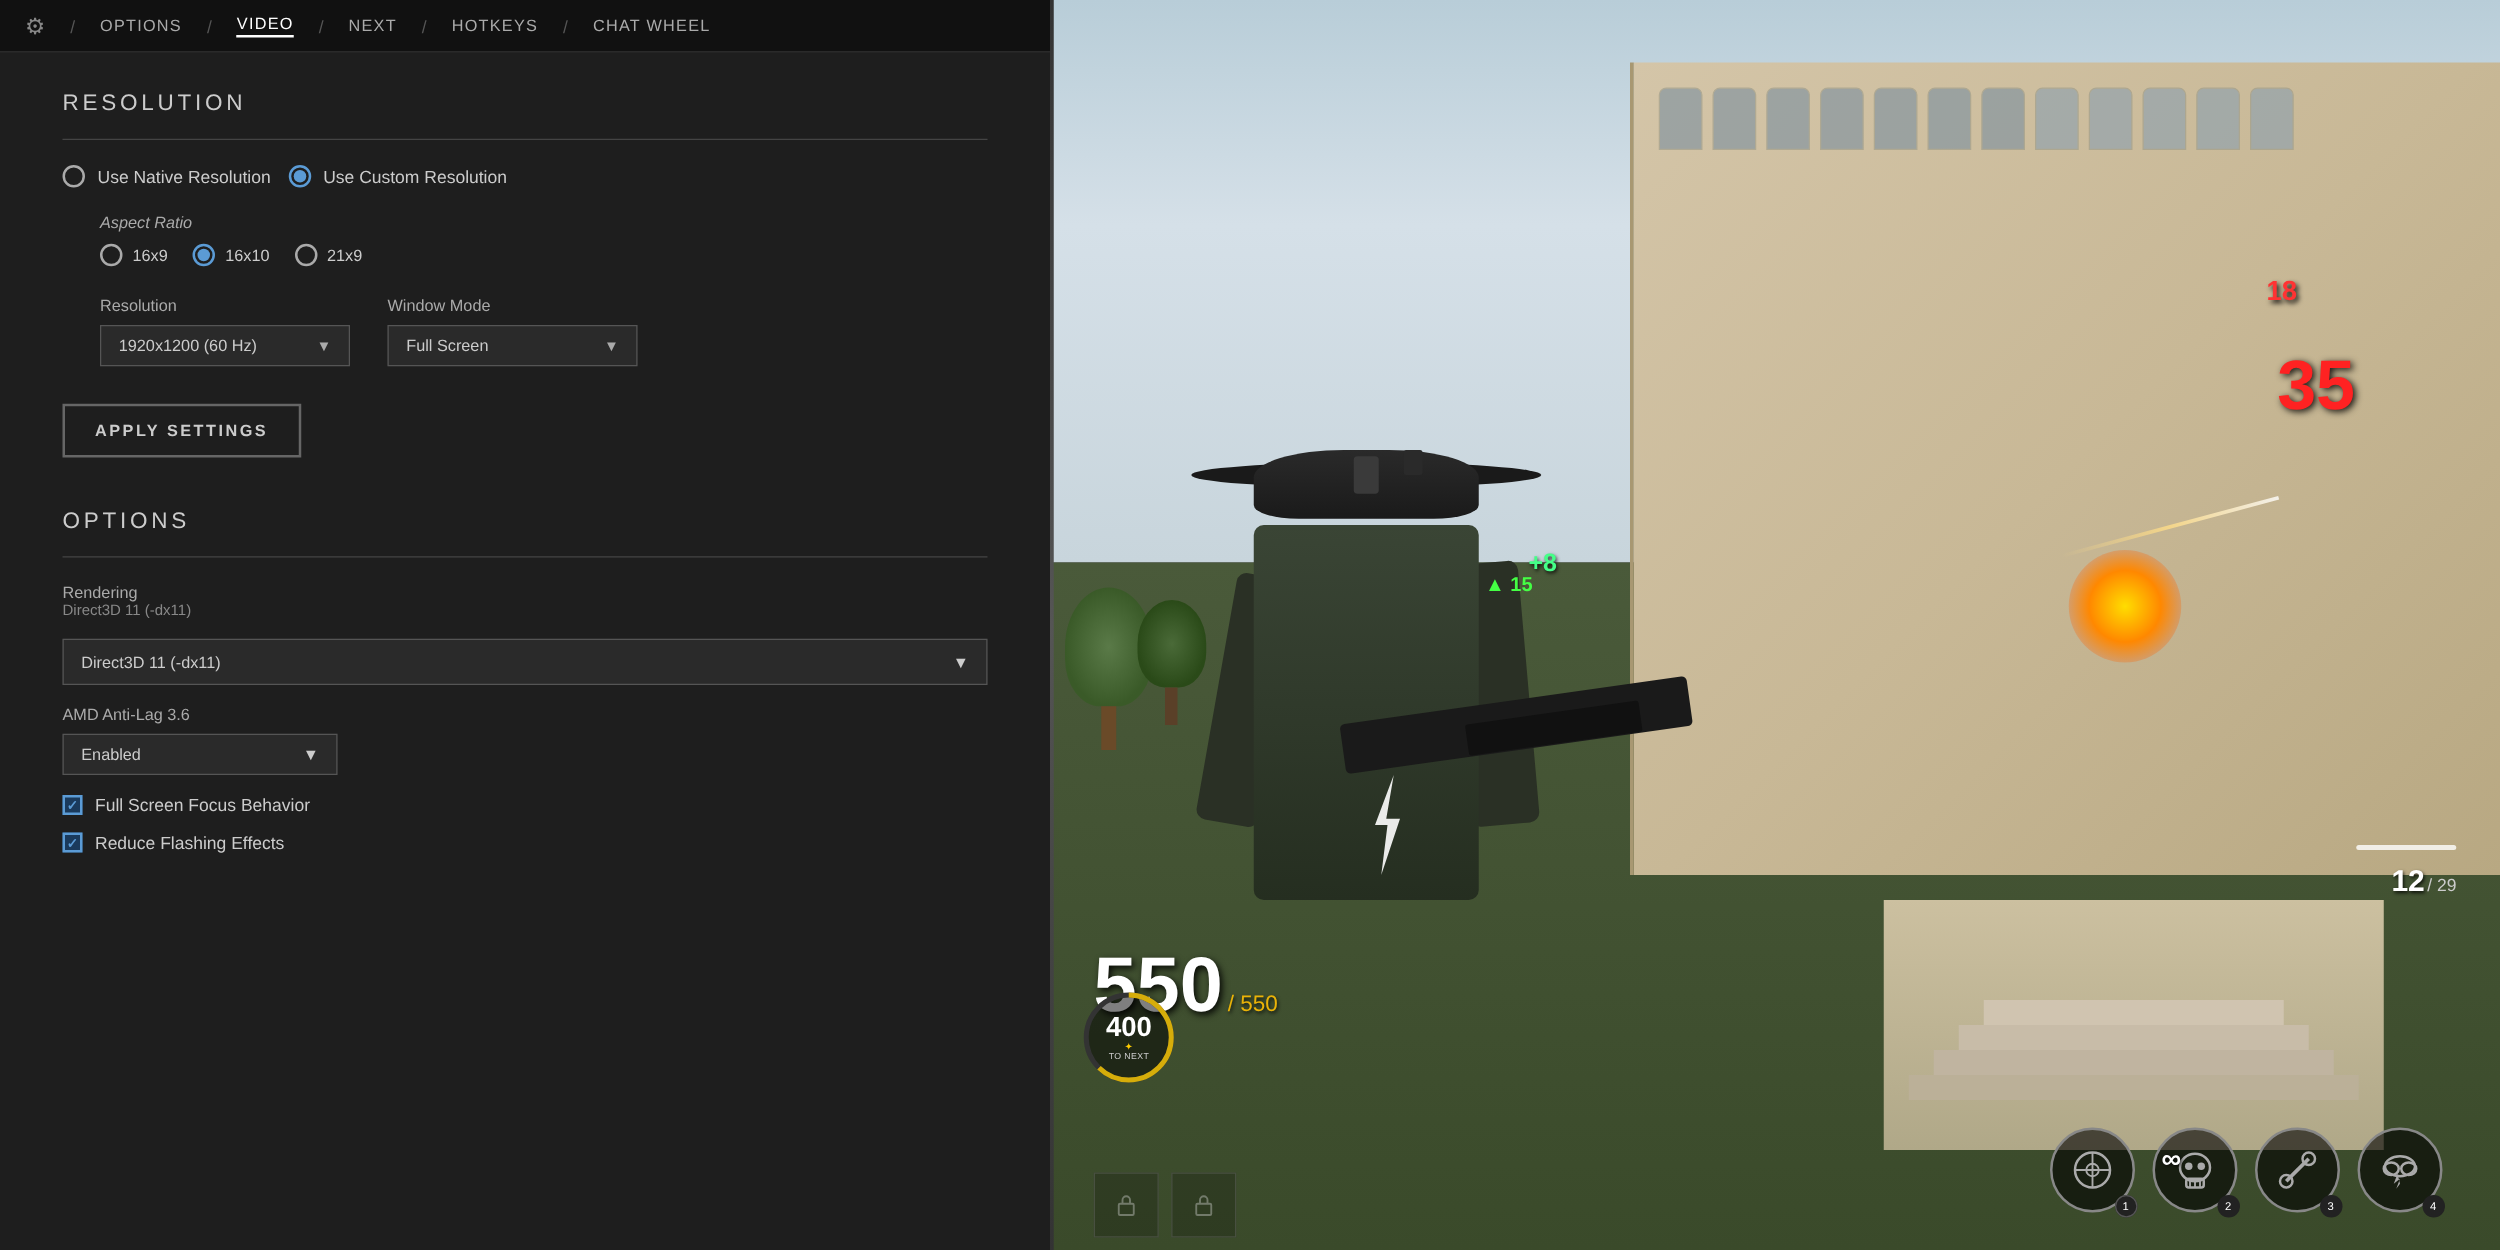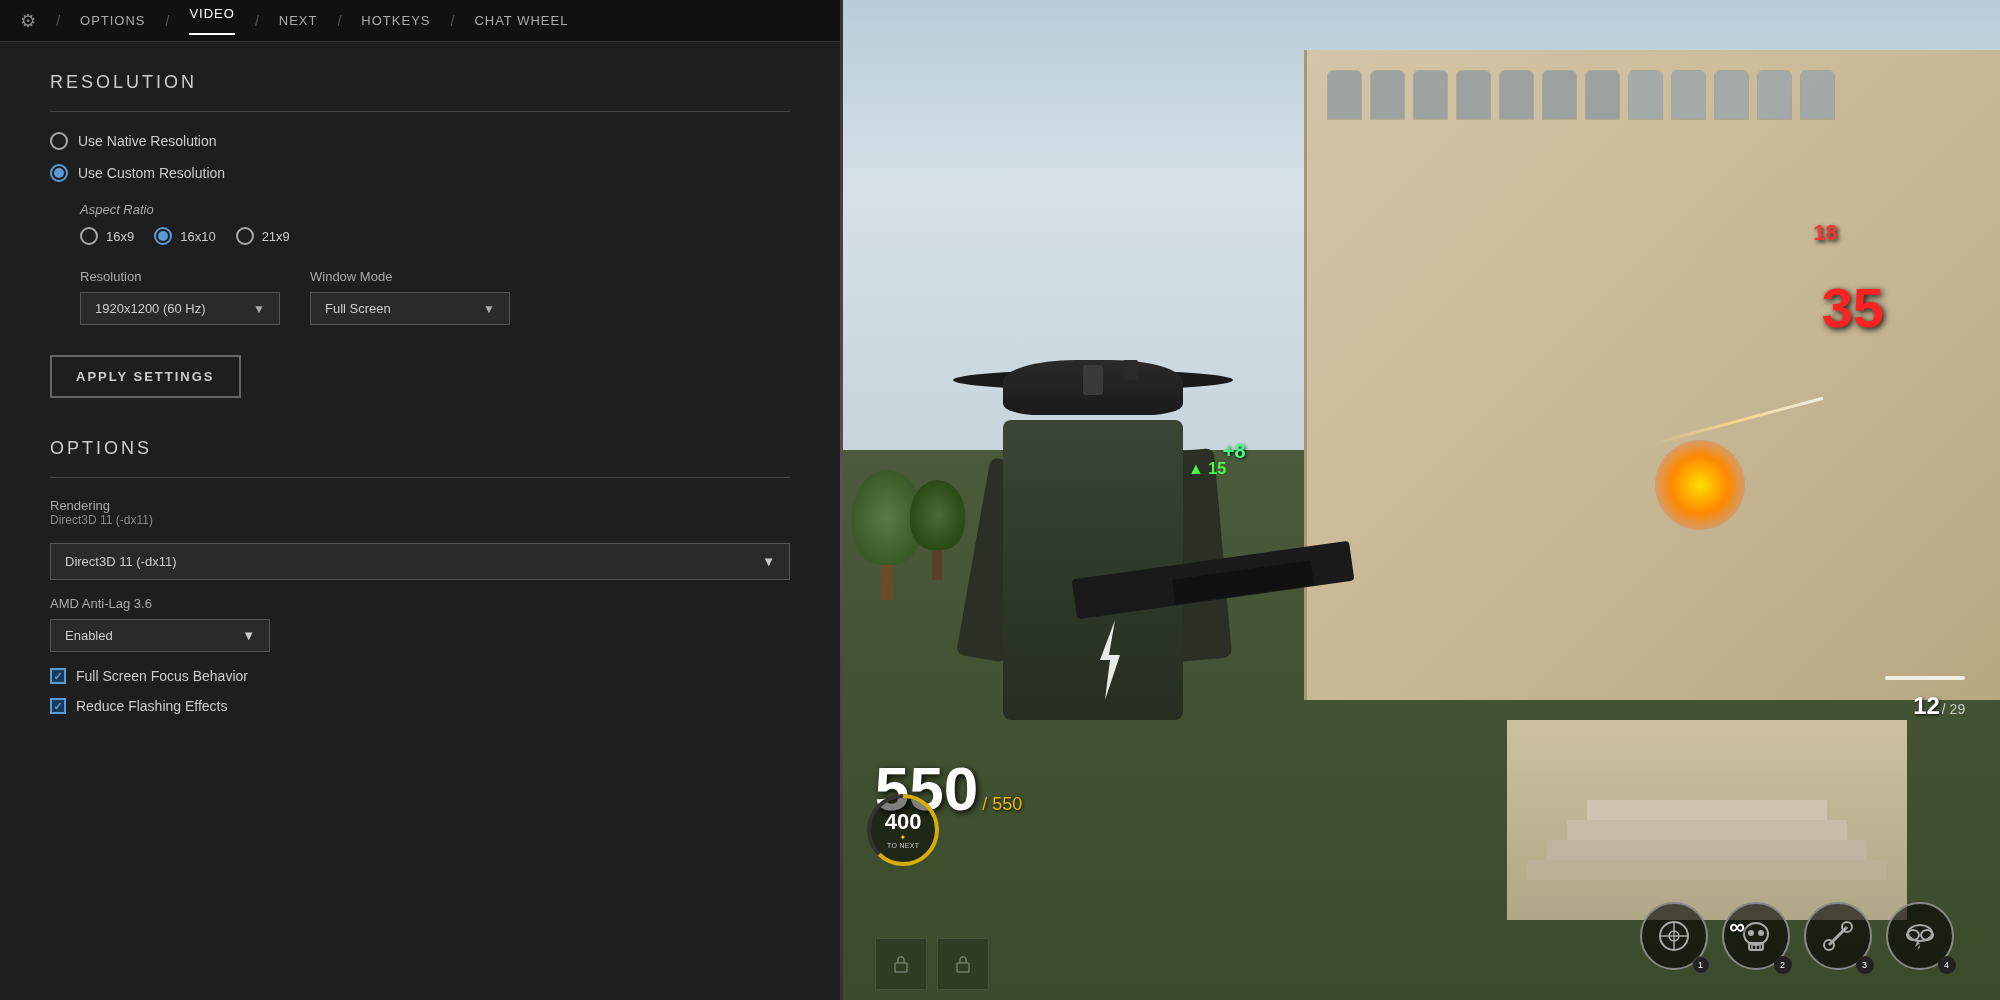--- a/index.html
+++ b/index.html
@@ -44,21 +44,21 @@
     .nav-item {
       color: #aaa;
       font-size: 13px;
       letter-spacing: 1px;
       cursor: pointer;
       text-decoration: none;
     }
     .nav-item.active {
       color: #fff;
       border-bottom: 2px solid #fff;
-      padding-bottom: 12px;
+      padding-bottom: 2px;
     }
 
     
     .settings-area {
       padding: 30px 50px;
       flex: 1;
       overflow-y: auto;
     }
 
     
@@ -74,21 +74,21 @@
     .divider {
       width: 100%;
       height: 1px;
       background: #444;
       margin-bottom: 20px;
     }
 
     
     .radio-group {
       display: flex;
-      flex-direction: column;
+      flex-direction: row;
       gap: 14px;
       margin-bottom: 20px;
     }
     .radio-item {
       display: flex;
       align-items: center;
       gap: 10px;
       cursor: pointer;
     }
     .radio-circle {

